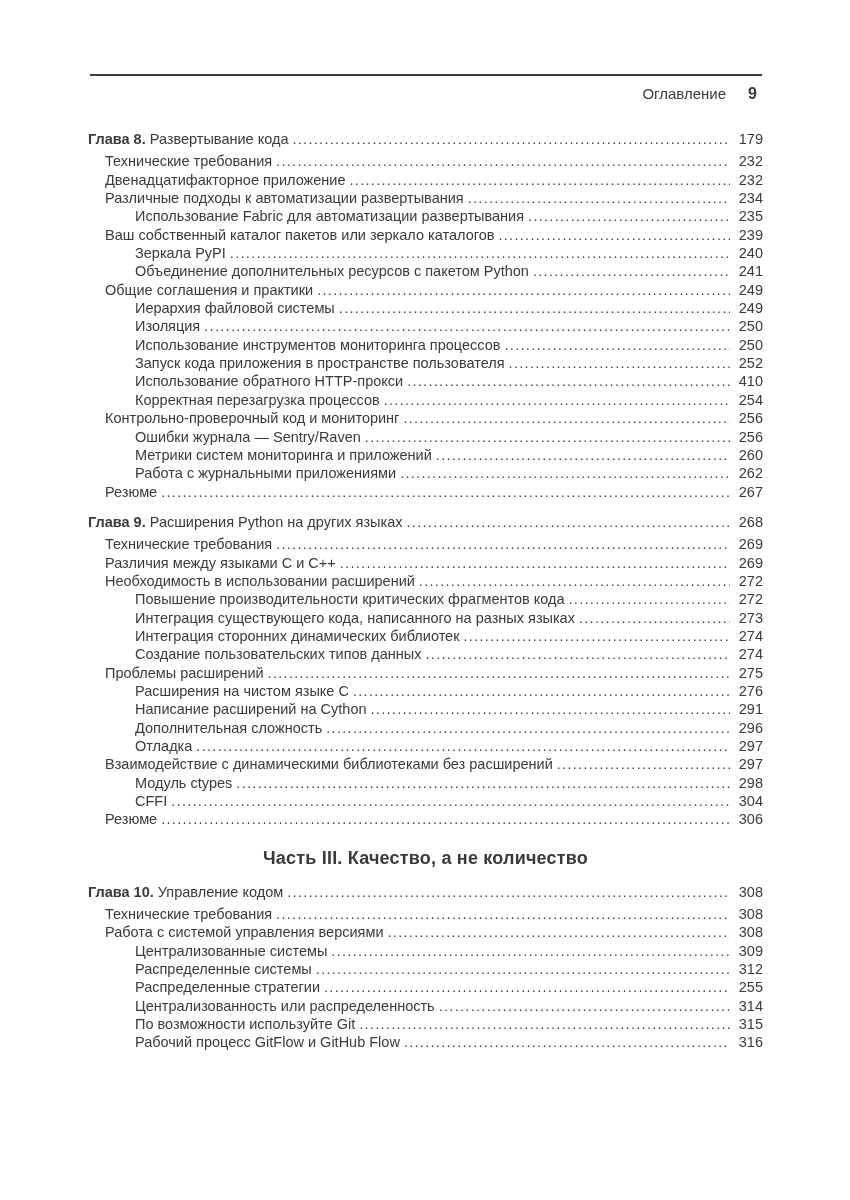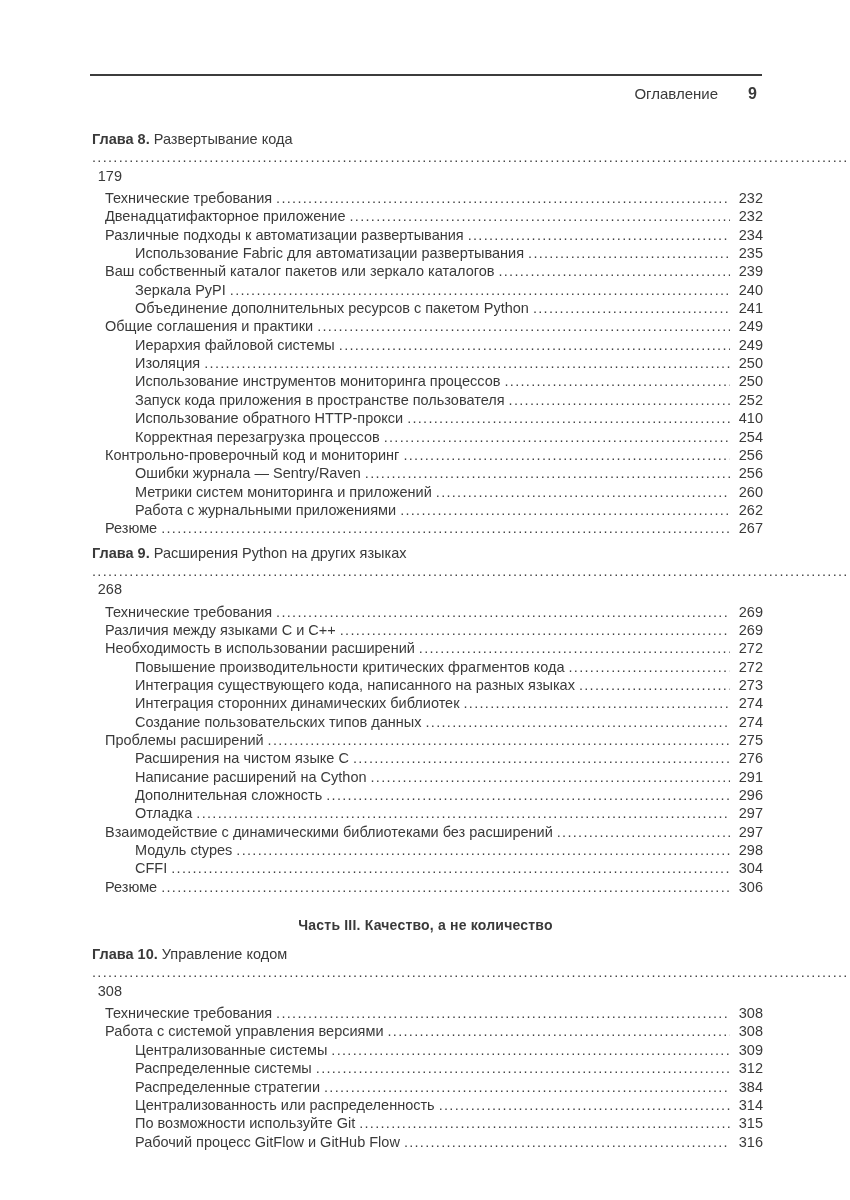--- a/index.html
+++ b/index.html
@@ -21,41 +21,41 @@
   .header-rule {
     margin-top: 74px;
     border: none;
     border-top: 2px solid #3c3c3c;
     width: 672px;
   }
   .header-line {
     display: flex;
     justify-content: flex-end;
     align-items: center;
-    gap: 30px;
+    gap: 22px;
     margin-top: 8px;
     font-size: 15px;
     line-height: 19px;
     padding-right: 6px;
   }
   .header-line .folio {
     font-weight: bold;
     font-size: 16px;
   }
   .toc {
     margin-top: 27px;
     font-size: 14.5px;
   }
   .row {
     display: flex;
     align-items: baseline;
     line-height: 18.35px;
     white-space: nowrap;
   }
-  .row.chapter { margin-top: 6px; margin-bottom: 4px; flex-direction: column; }
+  .row.chapter { margin-top: 12px; margin-bottom: 4px; }
   .row.s1 { padding-left: 17px; }
   .row.s2 { padding-left: 47px; }
   .row .prefix { font-weight: bold; }
   .row .leader {
     flex: 1 1 auto;
     overflow: hidden;
     margin: 0 3px 0 4px;
     letter-spacing: 1.3px;
     color: #3f3f3f;
   }
@@ -63,21 +63,21 @@
     content: "..................................................................................................................................................................................................";
   }
   .row .pg {
     flex: 0 0 auto;
     min-width: 30px;
     text-align: right;
   }
   .part-heading {
     text-align: center;
     font-weight: bold;
-    font-size: 14px;
+    font-size: 18px;
     line-height: 26px;
     margin-top: 16px;
     margin-bottom: 7px;
     letter-spacing: 0.2px;
   }
 </style>
 </head>
 <body>
 
 <div class="page">
@@ -294,21 +294,21 @@
         <span class="pg">309</span>
       </div>
       <div class="row s2">
         <span class="title">Распределенные системы</span>
         <span class="leader"></span>
         <span class="pg">312</span>
       </div>
       <div class="row s2">
         <span class="title">Распределенные стратегии</span>
         <span class="leader"></span>
-        <span class="pg">384</span>
+        <span class="pg">255</span>
       </div>
       <div class="row s2">
         <span class="title">Централизованность или распределенность</span>
         <span class="leader"></span>
         <span class="pg">314</span>
       </div>
       <div class="row s2">
         <span class="title">По возможности используйте Git</span>
         <span class="leader"></span>
         <span class="pg">315</span>

